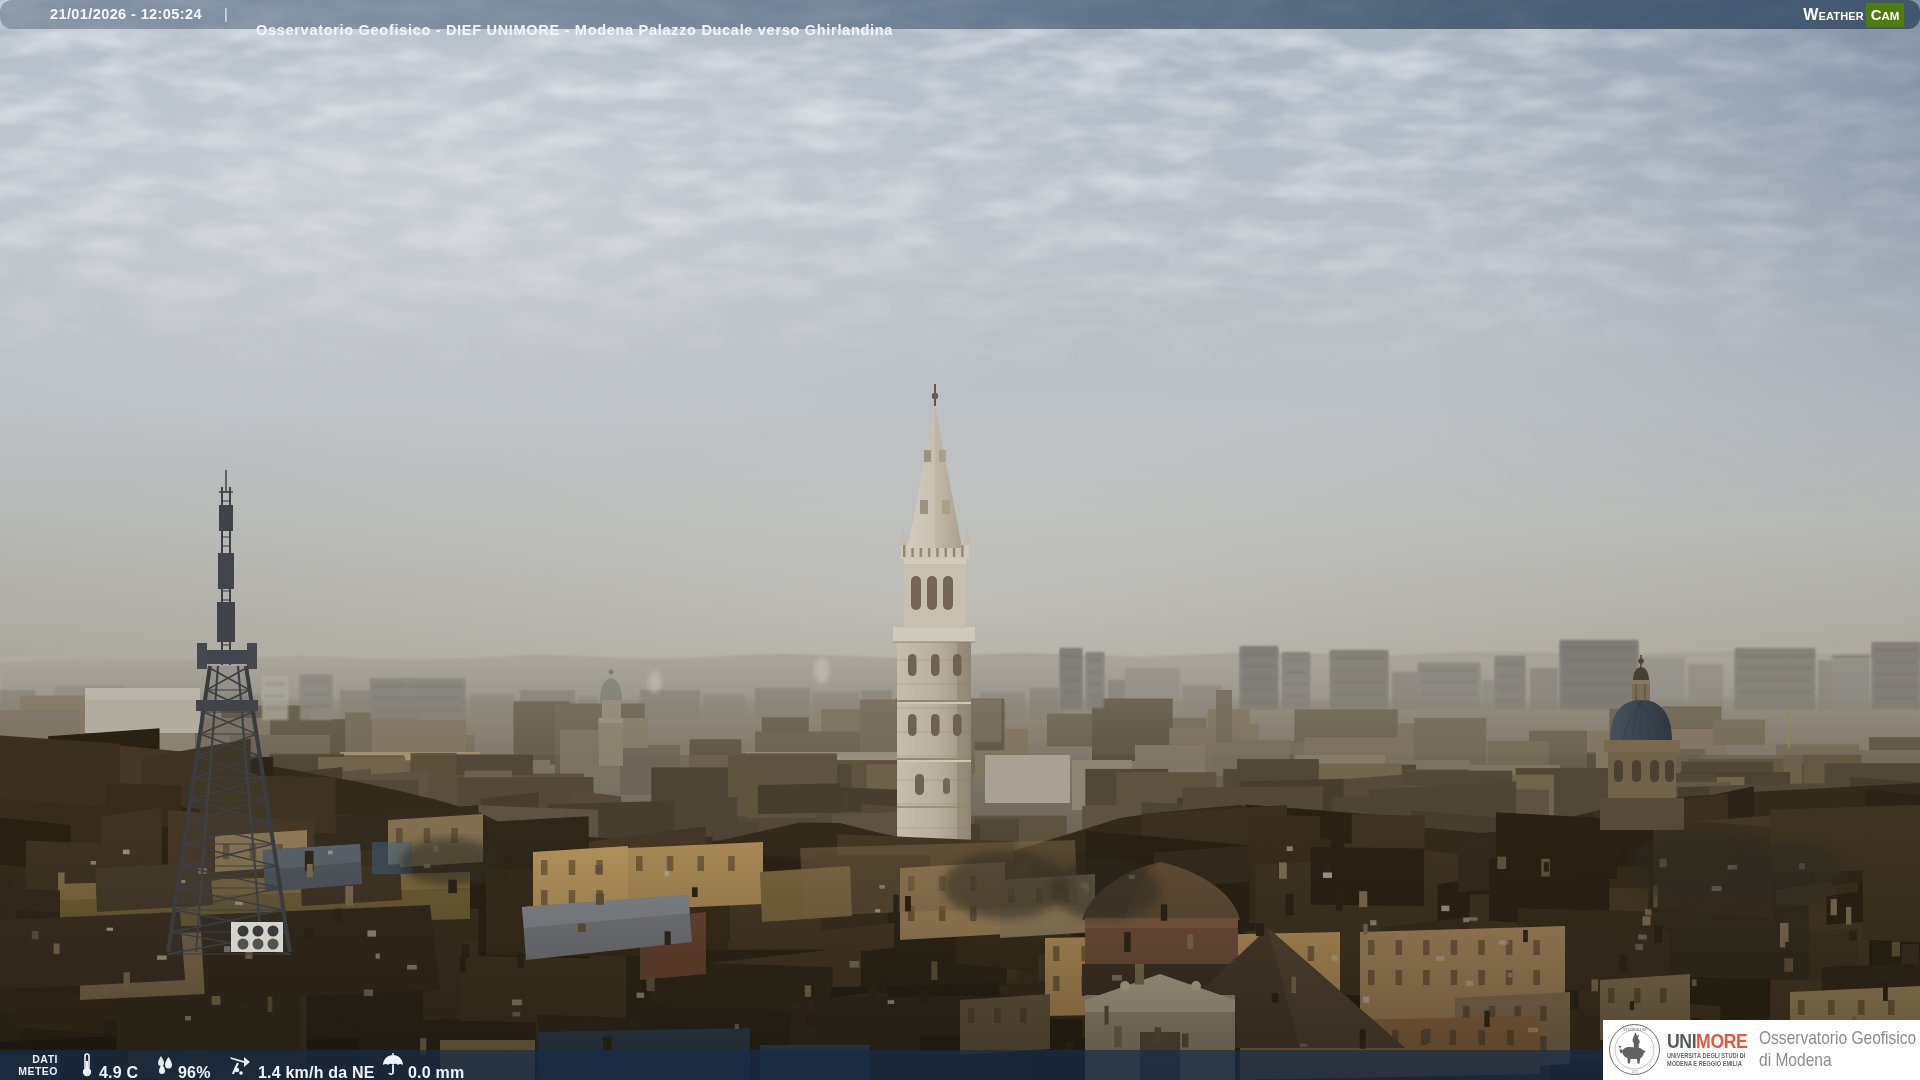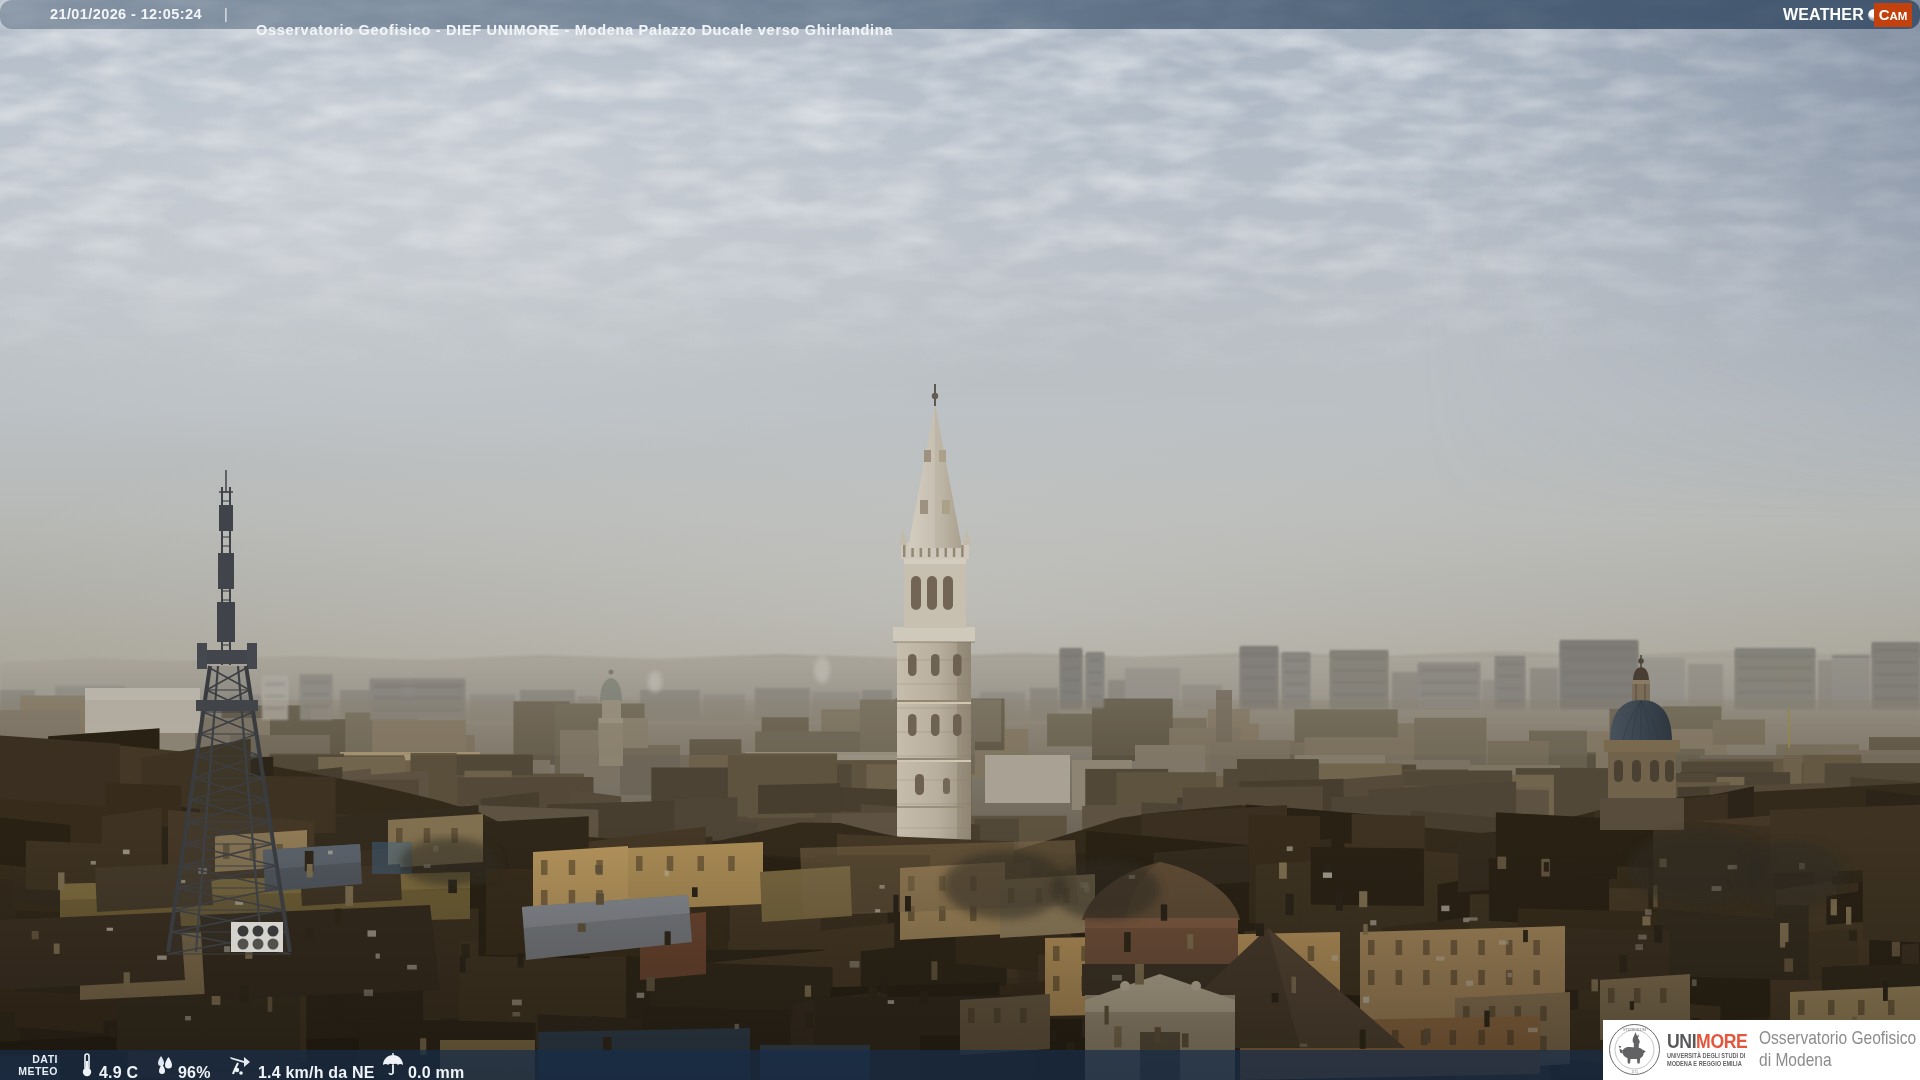--- a/index.html
+++ b/index.html
@@ -7,24 +7,24 @@
 #scene>svg{position:absolute;left:0;top:0;}
 .topbar{position:absolute;left:0;top:0;width:1920px;height:29px;
 background:linear-gradient(90deg,rgba(99,117,137,.58) 0%,rgba(76,98,122,.64) 45%,rgba(48,71,97,.76) 75%,rgba(50,72,98,.82) 100%);
 color:#f2f5f7;font-weight:bold;font-size:14.5px;letter-spacing:.4px;line-height:29px;white-space:nowrap;border-radius:12px;}
 .topbar .t1{position:absolute;left:50px;top:0;}
 .topbar .sep{position:absolute;left:224px;top:0;font-weight:normal;opacity:.9;}
 .topbar .t2{position:absolute;left:256px;top:16px;letter-spacing:0.7px;}
 .wcam{position:absolute;top:0;right:0;height:29px;width:260px;}
 .wcam .wtxt{position:absolute;right:56px;top:0;line-height:29px;color:#fff;font-weight:bold;}
 .wcam .wtxt .big{font-size:16px;}
-.wcam .wtxt .sm{font-size:16px;letter-spacing:.2px;}
+.wcam .wtxt .sm{font-size:11px;letter-spacing:.2px;}
 .lens{position:absolute;right:40px;top:8.5px;width:12px;height:12px;border-radius:50%;
 background:radial-gradient(circle at 40% 35%,#ffffff 0 30%,#97a1aa 60%,#c6cbd0 100%);}
-.camblk{position:absolute;right:8px;top:2.5px;width:38px;height:24px;background:#c2410c;color:#fff;
+.camblk{position:absolute;right:16px;top:2.5px;width:38px;height:24px;background:#4d7c0f;color:#fff;
 font-weight:bold;text-align:center;line-height:24px;}
 .camblk .big{font-size:15px;}
 .camblk .sm{font-size:11.5px;}
 .meteobar{position:absolute;left:0;top:1050px;width:1920px;height:30px;
 background:rgba(24,44,72,.72);color:#eef3f8;font-weight:bold;}
 .mlabel{position:absolute;left:14px;top:3px;width:44px;text-align:right;font-size:10.5px;line-height:12px;
 letter-spacing:.5px;color:#e8eef4;}
 .mi{position:absolute;top:8px;height:30px;line-height:30px;font-size:16px;letter-spacing:.2px;}
 .mic{position:absolute;top:3px;}
 .unibox{position:absolute;left:1603px;top:1020px;width:378px;height:60px;background:#ffffff;}

